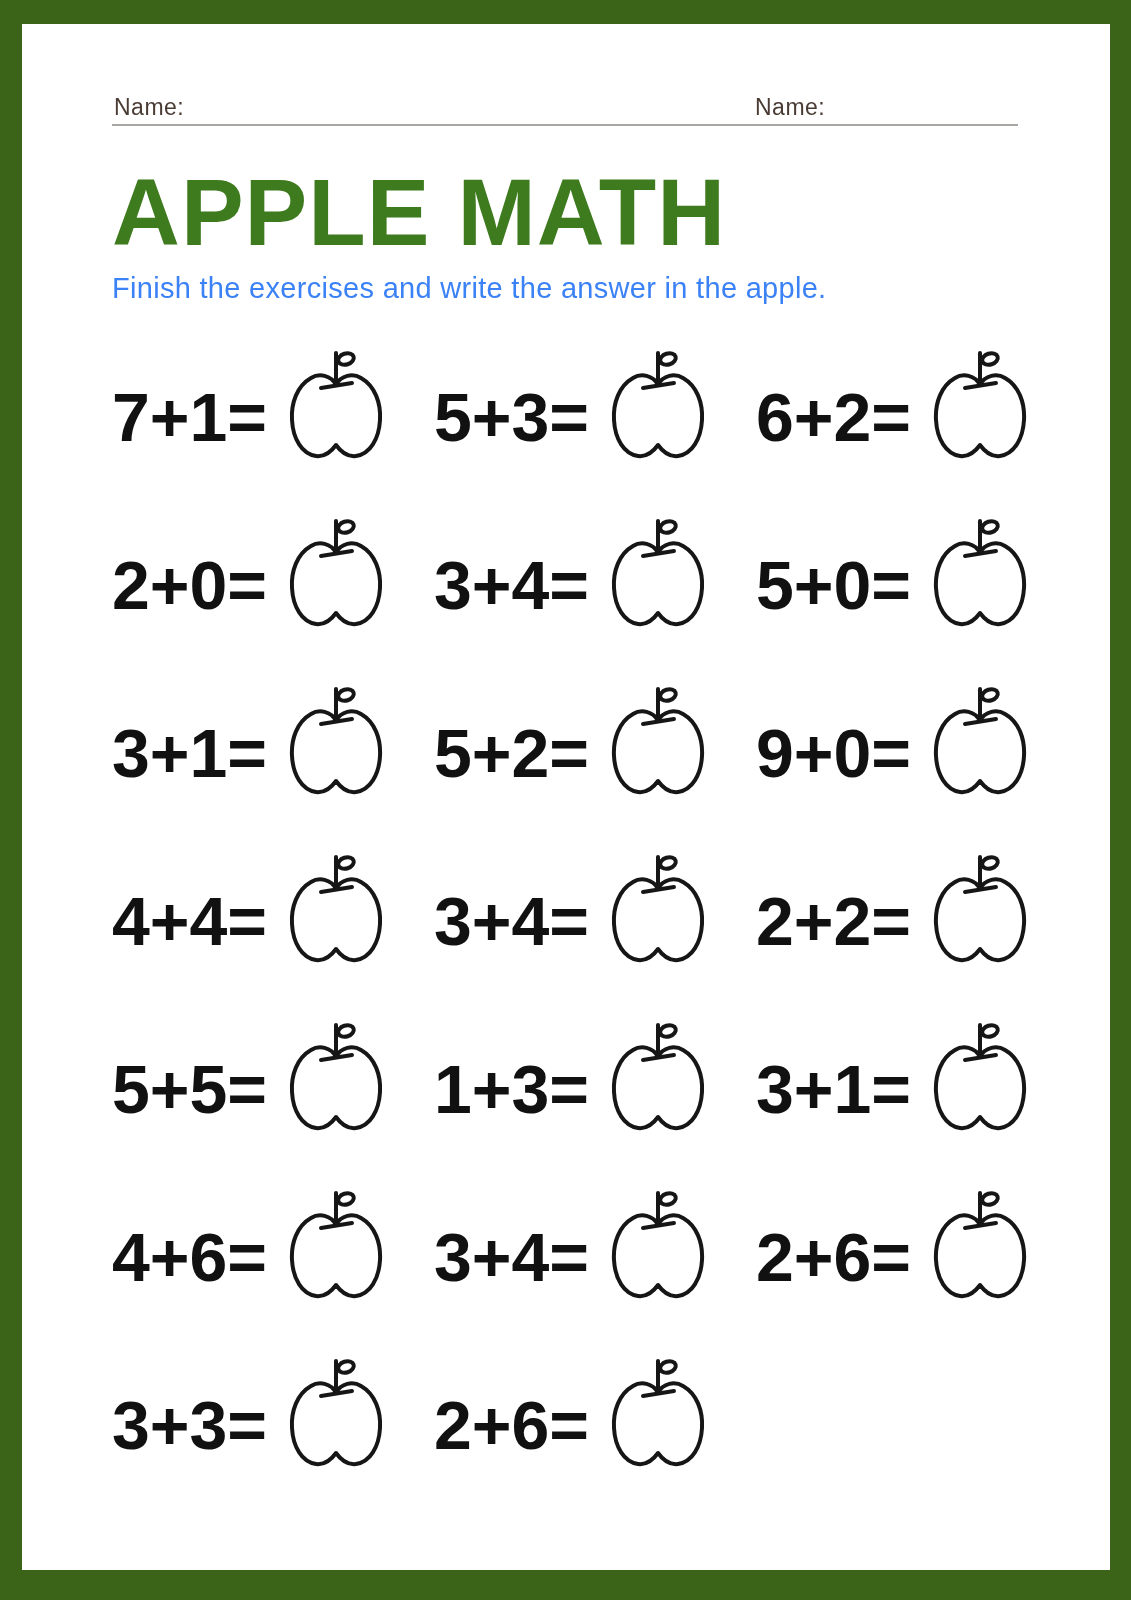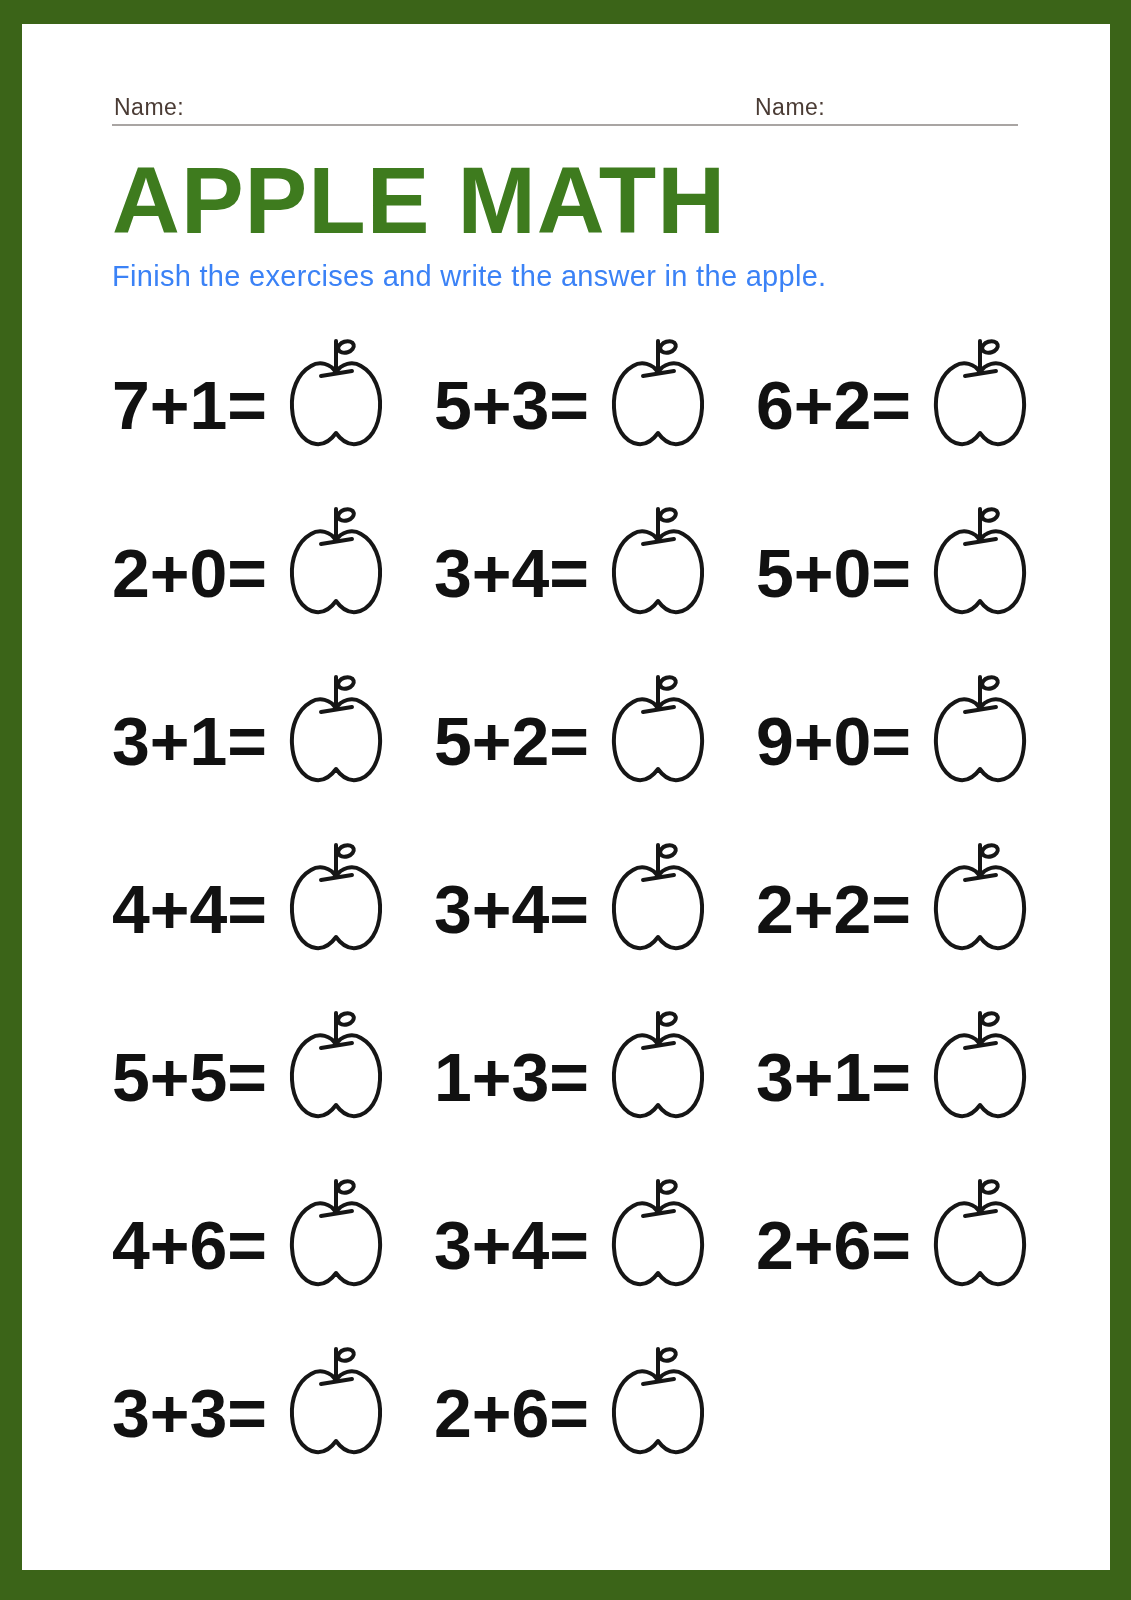--- a/index.html
+++ b/index.html
@@ -34,21 +34,21 @@
     font-size: 23px;
     letter-spacing: 0.5px;
     color: #4a3b34;
     font-weight: 500;
   }
   .field-label.name { left: 2px; }
   .field-label.date { left: 643px; }
 
   
   .title {
-    margin-top: 28px;
+    margin-top: 40px;
     font-size: 94px;
     line-height: 1.0;
     font-weight: 900;
     letter-spacing: 1px;
     color: #3e7b1e;
   }
   .subtitle {
     margin-top: 12px;
     font-size: 29px;
     letter-spacing: 0.3px;

